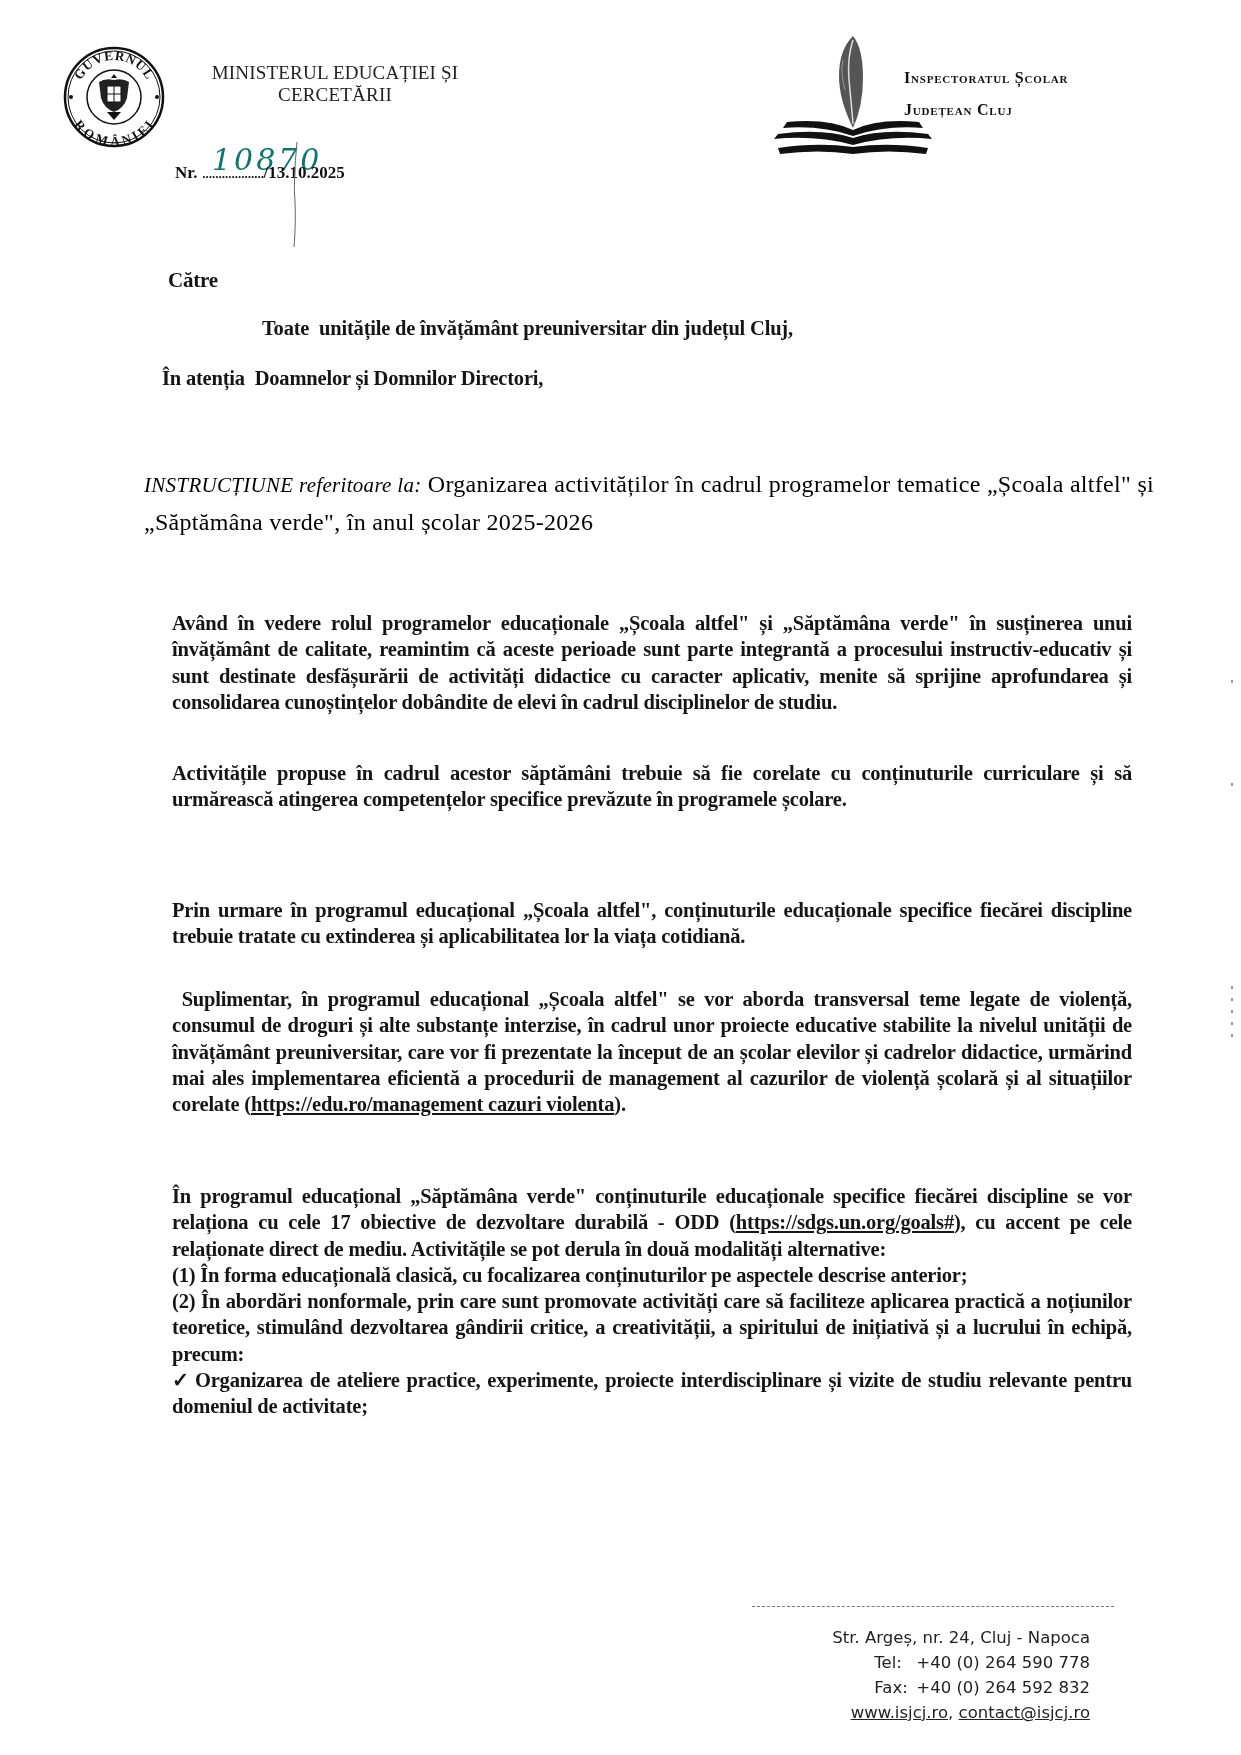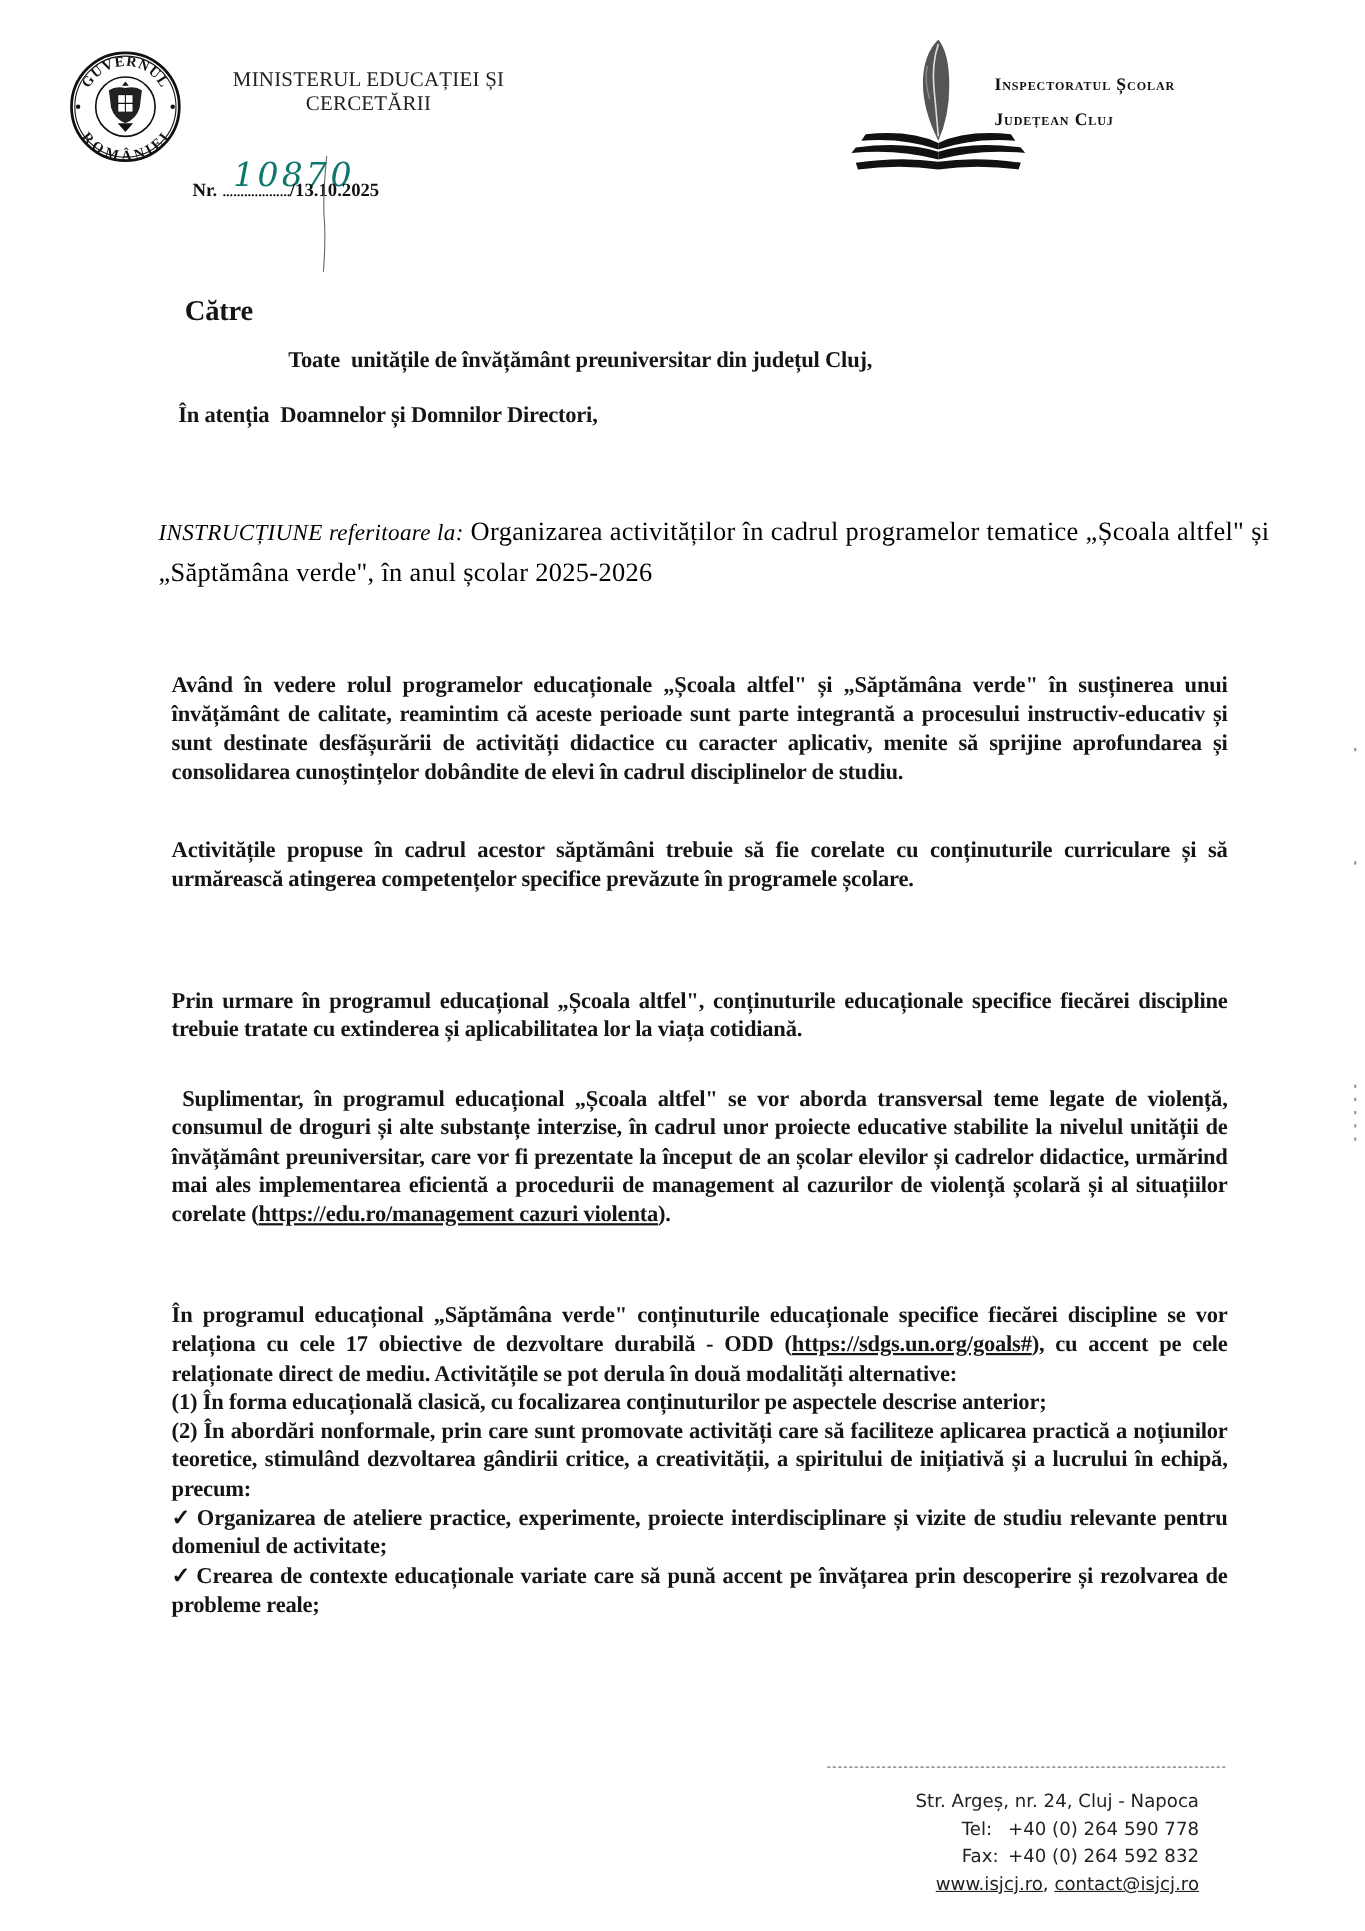--- a/index.html
+++ b/index.html
@@ -18,27 +18,27 @@
       font-size: 30px; color: #0f766e; letter-spacing: 3px; }
     .sig-stroke { left: 285px; top: 140px; width: 20px; height: 110px; }
     
     .isj-logo { left: 758px; top: 30px; width: 190px; height: 128px; }
     .isj-name { left: 904px; top: 62px; width: 280px; 
       font-weight: bold; font-size: 16px; line-height: 32px; letter-spacing: 0.8px; }
     .smallcaps { font-variant: small-caps; }
     
     .body-text { font-family: "Liberation Serif", serif; font-size: 20.5px; font-weight: bold;
       letter-spacing: -0.2px; color: #151515; }
-    .catre { left: 168px; top: 268px; font-size: 26px; }
+    .catre { left: 168px; top: 268px; font-size: 21px; }
     .toate { left: 262px; top: 317px; }
     .atentia { left: 162px; top: 367px; }
     .subject { left: 100px; top: 466px; width: 1020px; font-size: 24px; line-height: 37px;
       font-weight: normal; color: #000000; letter-spacing: 0.3px; margin-left: 44px; }
     .subject .lead { font-style: italic; font-size: 21px; }
-    .para { left: 156px; width: 960px; text-align: justify; text-align-last: left;
+    .para { left: 172px; width: 960px; text-align: justify; text-align-last: left;
       line-height: 26.3px; }
     .p1 { top: 610px; }
     .p2 { top: 760px; }
     .p3 { top: 897px; }
     .p4 { top: 986px; }
     .p5 { top: 1183px; }
     .para a, .link { color: #151515; text-decoration: underline; }
     .check { margin-right: 4px; }
     
     .footer-rule { left: 752px; top: 1606px; width: 362px; height: 0;
@@ -125,21 +125,20 @@
 <div class="abs body-text para p1">Având în vedere rolul programelor educaționale „Școala altfel" și „Săptămâna verde" în susținerea unui învățământ de calitate, reamintim că aceste perioade sunt parte integrantă a procesului instructiv-educativ și sunt destinate desfășurării de activități didactice cu caracter aplicativ, menite să sprijine aprofundarea și consolidarea cunoștințelor dobândite de elevi în cadrul disciplinelor de studiu.</div>
 <div class="abs body-text para p2">Activitățile propuse în cadrul acestor săptămâni trebuie să fie corelate cu conținuturile curriculare și să urmărească atingerea competențelor specifice prevăzute în programele școlare.</div>
 <div class="abs body-text para p3">Prin urmare în programul educațional „Școala altfel", conținuturile educaționale specifice fiecărei discipline trebuie tratate cu extinderea și aplicabilitatea lor la viața cotidiană.</div>
 <div class="abs body-text para p4" style="white-space:pre-wrap;"><span> Suplimentar, în programul educațional „Școala altfel" se vor aborda transversal teme legate de violență, consumul de droguri și alte substanțe interzise, în cadrul unor proiecte educative stabilite la nivelul unității de învățământ preuniversitar, care vor fi prezentate la început de an școlar elevilor și cadrelor didactice, urmărind mai ales implementarea eficientă a procedurii de management al cazurilor de violență școlară și al situațiilor corelate (</span><a>https://edu.ro/management cazuri violenta</a><span>).</span></div>
 
 <div class="abs body-text para p5">
   <div><span>În programul educațional „Săptămâna verde" conținuturile educaționale specifice fiecărei discipline se vor relaționa cu cele 17 obiective de dezvoltare durabilă - ODD (</span><a>https://sdgs.un.org/goals#</a><span>), cu accent pe cele relaționate direct de mediu. Activitățile se pot derula în două modalități alternative:</span></div>
   <div>(1) În forma educațională clasică, cu focalizarea conținuturilor pe aspectele descrise anterior;</div>
   <div>(2) În abordări nonformale, prin care sunt promovate activități care să faciliteze aplicarea practică a noțiunilor teoretice, stimulând dezvoltarea gândirii critice, a creativității, a spiritului de inițiativă și a lucrului în echipă, precum:</div>
   <div><span class="check">✓</span><span>Organizarea de ateliere practice, experimente, proiecte interdisciplinare și vizite de studiu relevante pentru domeniul de activitate;</span></div>
-  <div><span class="check">✓</span><span>Crearea de contexte educaționale variate care să pună accent pe învățarea prin descoperire și rezolvarea de probleme reale;</span></div>
 </div>
 
 <div class="abs margin-marks">
   <span></span>
     <span style="margin-top:100px"></span>
     <span style="margin-top:200px"></span>
     <span></span>
     <span></span>
     <span></span>
     <span></span>

